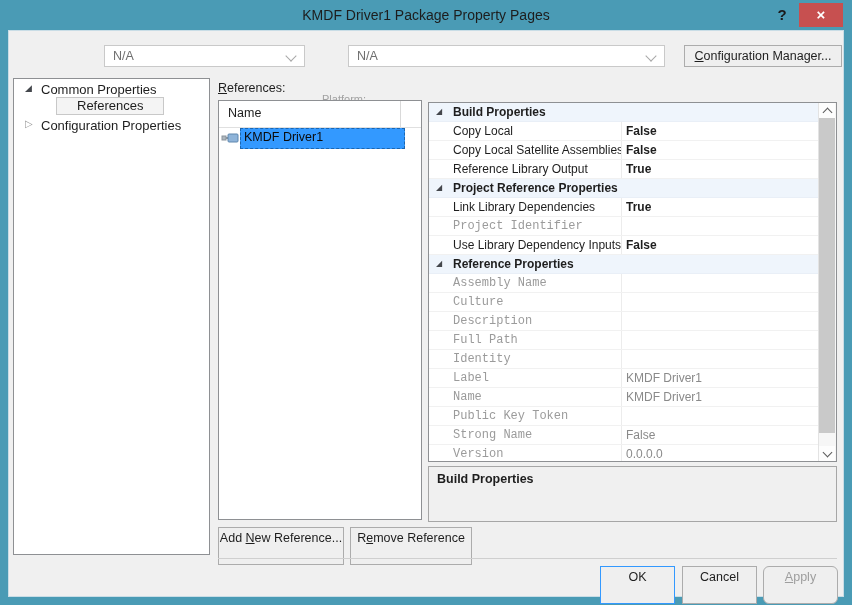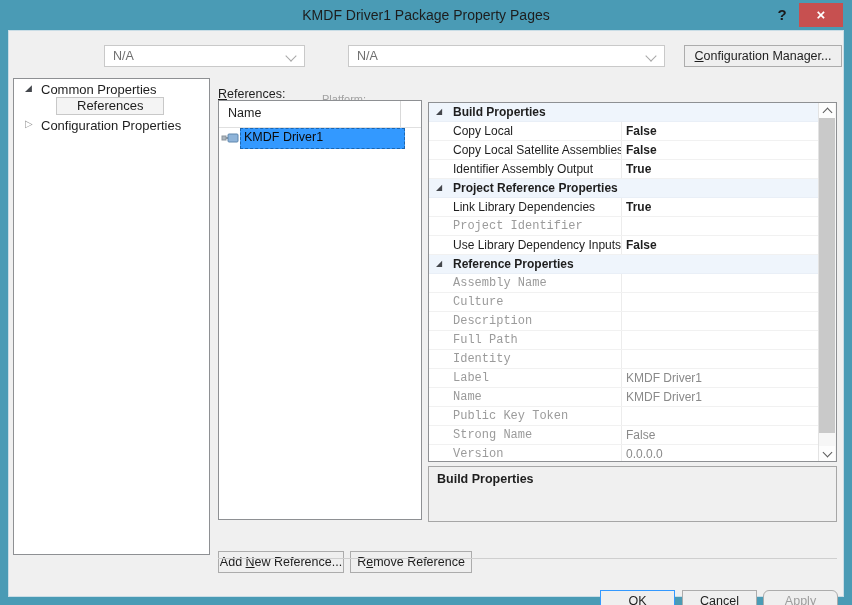--- a/index.html
+++ b/index.html
@@ -24,21 +24,21 @@
   .btn{background:#EFEFEF;border:1px solid #ACACAC;font-size:12.5px;color:#1E1E1E;text-align:center;cursor:default;}
 
   
   #tree-panel{left:13px;top:78px;width:197px;height:477px;background:#FFF;border:1px solid #8E9093;}
   .tree-row{position:absolute;height:17px;line-height:17px;font-size:13px;color:#1E1E1E;white-space:nowrap;}
   .tri-exp{position:absolute;font-size:9px;color:#44474C;}
   .tri-col{position:absolute;font-size:10px;color:#9A9A9A;}
   #tree-sel{position:absolute;left:42px;top:18px;padding:0 20px;height:16px;line-height:16px;font-size:13px;color:#1E1E1E;background:#F4F4F4;border:1px solid #C8C8C8;}
 
   
-  #refs-label{left:218px;top:81px;font-size:12.5px;color:#1E1E1E;margin-top:6px;}
+  #refs-label{left:218px;top:81px;font-size:12.5px;color:#1E1E1E;}
   #ref-list{left:218px;top:100px;width:204px;height:420px;background:#FFF;border:1px solid #8E9093;}
   #ref-header{position:absolute;left:0;top:0;width:202px;height:26px;border-bottom:1px solid #E0E0E0;}
   #ref-header-label{position:absolute;left:9px;top:5px;font-size:12.5px;color:#1E1E1E;}
   #ref-col-divider{position:absolute;left:181px;top:0;width:1px;height:26px;background:#D9D9D9;}
   #ref-item{position:absolute;left:0;top:27px;width:202px;height:20px;}
   #ref-item-sel{position:absolute;left:21px;top:0;width:160px;height:19px;background:#3399FF;border:1px dashed #1C66B0;line-height:17px;font-size:12.5px;color:#0B0B0B;padding-left:3px;}
   #ref-icon{position:absolute;left:2px;top:3px;}
 
   
   #prop-grid{left:428px;top:102px;width:409px;height:360px;background:#FFF;border:1px solid #8E9093;overflow:hidden;}
@@ -61,21 +61,21 @@
   #vs-down{bottom:0;}
   #vs-down .vs-chev{top:3px;transform:rotate(45deg);}
   #vs-thumb{position:absolute;left:0;top:15px;width:16px;height:315px;background:#C9C9C9;}
 
   
   #desc-box{left:428px;top:466px;width:409px;height:56px;background:#F0F0F0;border:1px solid #A6A6A6;}
   #desc-title{position:absolute;left:8px;top:5px;font-size:12.5px;font-weight:700;color:#1E1E1E;}
 
   
   #separator{left:218px;top:558px;width:619px;height:1px;background:#CFCFCF;}
-  .bottom-btn{height:22px;line-height:21px;margin-top:24px;}
+  .bottom-btn{height:38px;line-height:21px;}
   #ok-btn{border:1px solid #3399FF;}
   #apply-btn{color:#9E9E9E;}
 </style>
 </head>
 <body>
 
 <div id="dialog">
 
   <div id="titlebar" class="abs">
     <div id="title" class="abs">KMDF Driver1 Package Property Pages</div>
@@ -136,21 +136,21 @@
       </div>
       <div class="pg-row">
         <span class="pg-label">Copy Local</span>
         <span class="pg-value">False</span>
       </div>
       <div class="pg-row">
         <span class="pg-label">Copy Local Satellite Assemblies</span>
         <span class="pg-value">False</span>
       </div>
       <div class="pg-row">
-        <span class="pg-label">Identifier Assembly Output</span>
+        <span class="pg-label">Reference Library Output</span>
         <span class="pg-value">True</span>
       </div>
       <div class="pg-row cat">
         <span class="pg-tri">◢</span>
         <span class="pg-label">Project Reference Properties</span>
       </div>
       <div class="pg-row">
         <span class="pg-label">Link Library Dependencies</span>
         <span class="pg-value">True</span>
       </div>

